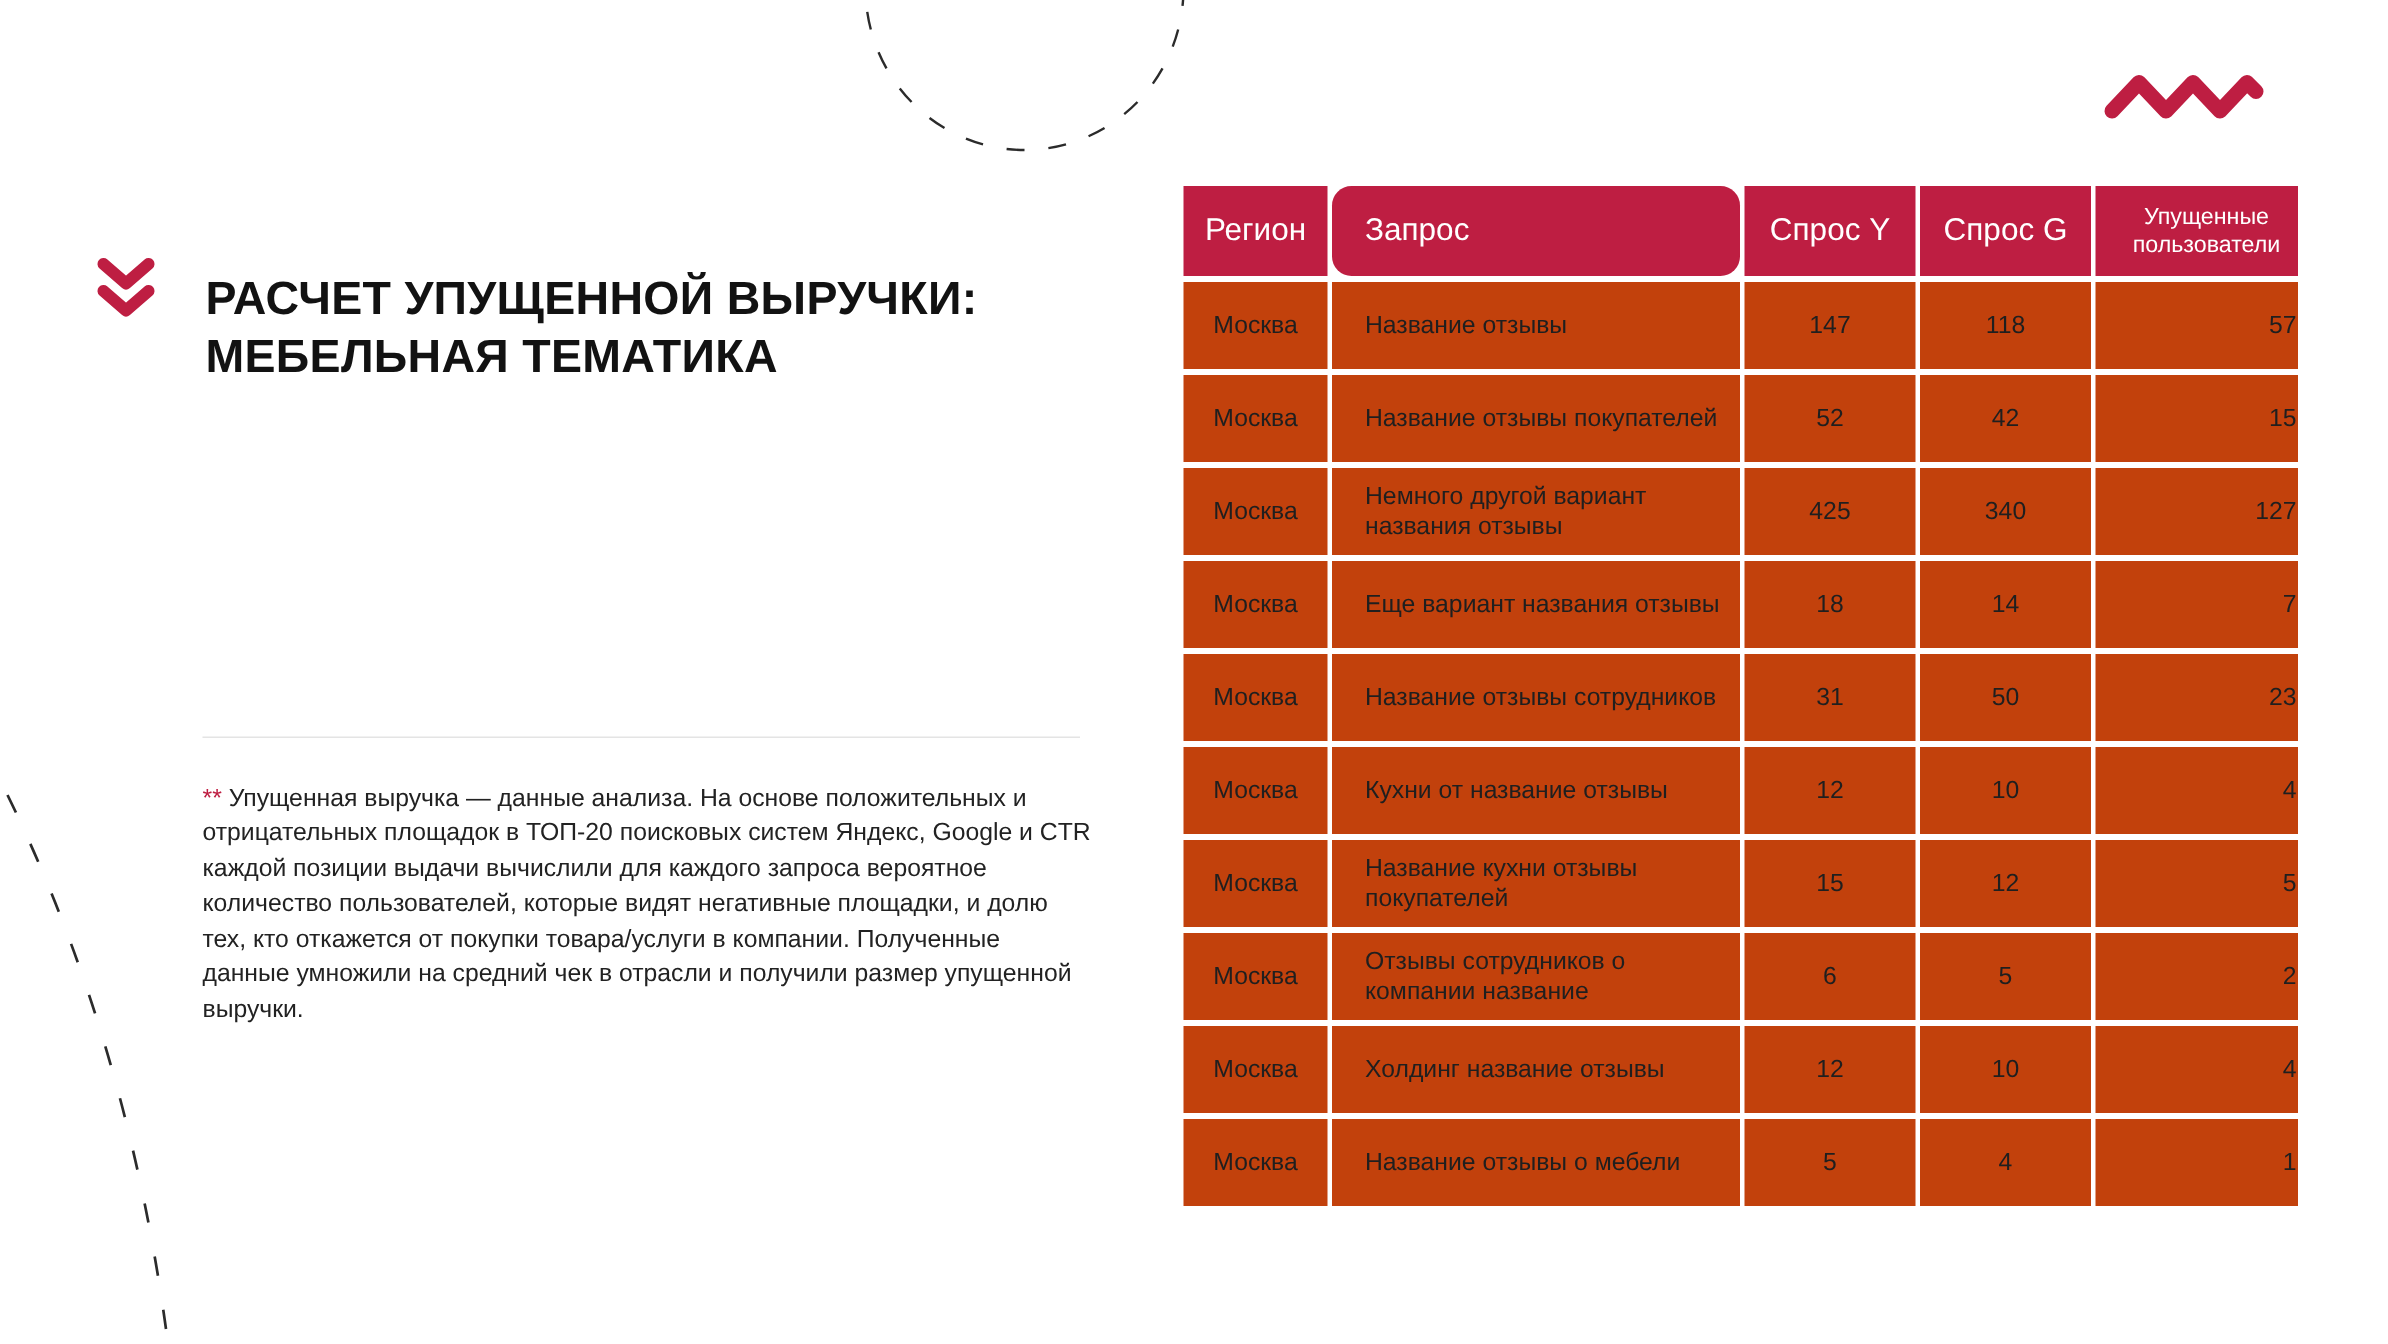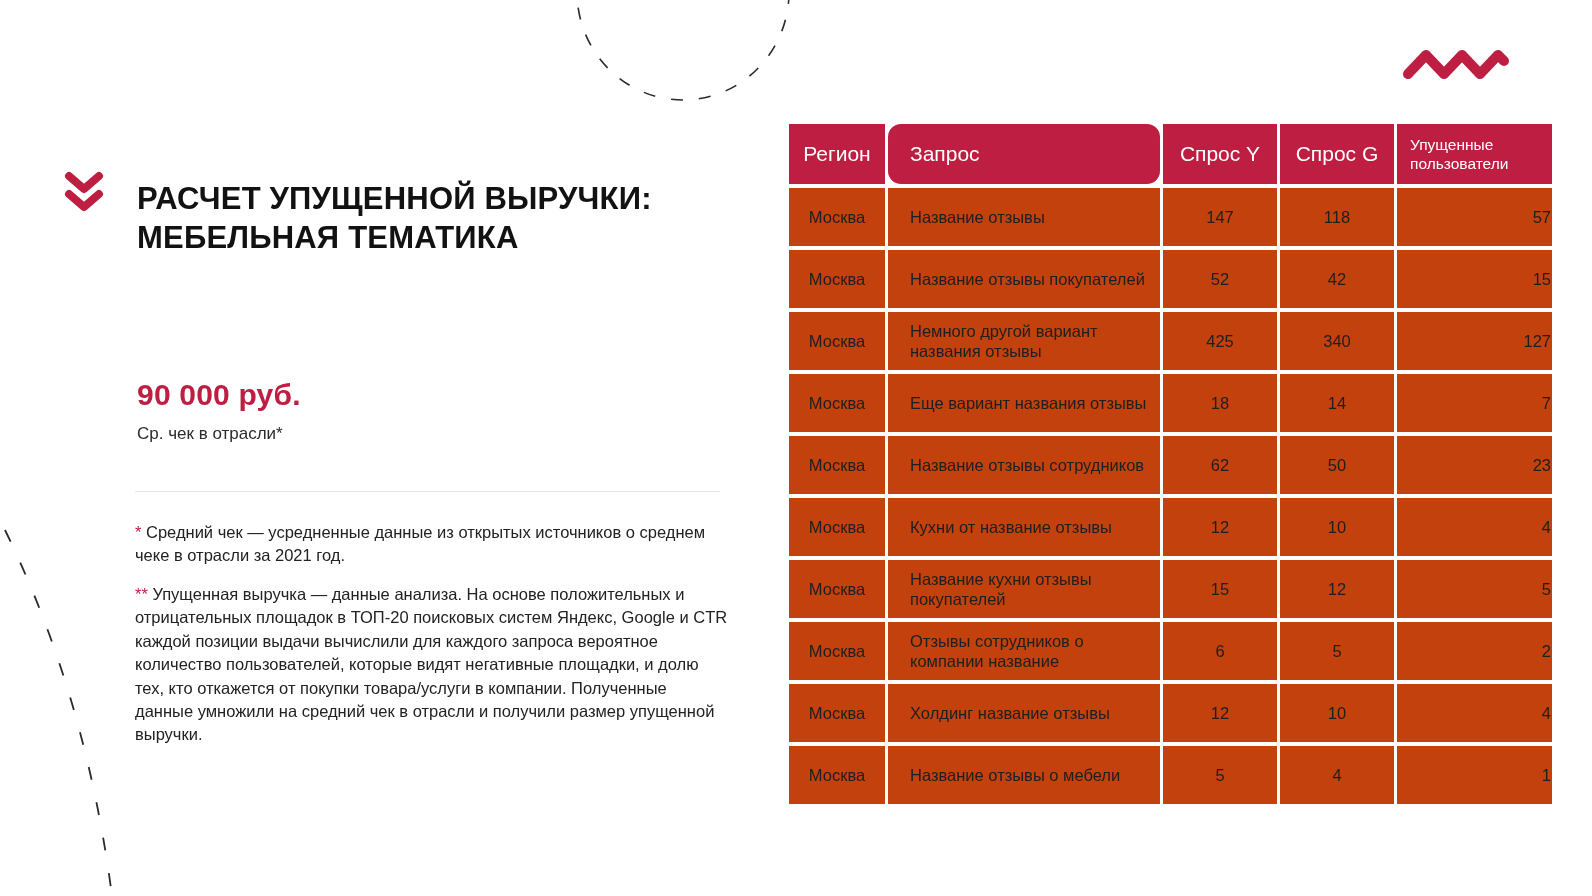--- a/index.html
+++ b/index.html
@@ -39,49 +39,44 @@
   .data-table td{
     background:#c2410c;font-size:16.5px;color:#1f1f1f;
     height:56px;vertical-align:middle;line-height:1.22;
   }
   .col0{width:94px;text-align:center;}
   .col1{width:242px;text-align:left;padding-left:22px;padding-right:8px;}
   .col2{width:112px;text-align:center;}
   .col3{width:112px;text-align:center;}
   .col4{width:122px;text-align:right;}
   th.col1{text-align:left;border-radius:13px;}
-  th.col4{text-align:left;padding-left:13px;padding-right:20px;font-size:15.5px;line-height:1.25;}
+  th.col4{text-align:center;padding-left:13px;padding-right:0;font-size:15.5px;line-height:1.25;}
 </style>
 </head>
 <body>
 
 <svg id="deco" viewBox="0 0 1592 896" xmlns="http://www.w3.org/2000/svg">
   <ellipse cx="683" cy="-8" rx="106" ry="108" fill="none" stroke="#2b2b2b" stroke-width="1.6" stroke-dasharray="12 16"></ellipse>
   <path d="M 5 530 Q 86 696 112 896" fill="none" stroke="#2b2b2b" stroke-width="1.8" stroke-dasharray="13 23"></path>
   <polyline points="1408,74 1426,55 1444,74 1462,55 1480,74 1498,55 1504,61" fill="none" stroke="#be1e42" stroke-width="10" stroke-linecap="round" stroke-linejoin="round"></polyline>
 </svg>
 
 <svg class="bullet-icon" viewBox="0 0 40 46" xmlns="http://www.w3.org/2000/svg">
   <polyline points="5,6 20,19 35,6" fill="none" stroke="#be1e42" stroke-width="8" stroke-linecap="round" stroke-linejoin="round"></polyline>
   <polyline points="5,24 20,37 35,24" fill="none" stroke="#be1e42" stroke-width="8" stroke-linecap="round" stroke-linejoin="round"></polyline>
 </svg>
 
 <h1 class="page-title">РАСЧЕТ УПУЩЕННОЙ ВЫРУЧКИ: МЕБЕЛЬНАЯ ТЕМАТИКА</h1>
 
 <div class="stats">
-  <div class="stat">
-    <div class="stat-value">90 000 руб.</div>
-    <div class="stat-label">Ср. чек в отрасли*</div>
-  </div>
 </div>
 
 <div class="divider"></div>
 
 <div class="footnotes">
-  <p class="footnote"><span class="marker">*</span><span> Средний чек — усредненные данные из открытых источников о среднем чеке в отрасли за 2021 год.</span></p>
   <p class="footnote"><span class="marker">**</span><span> Упущенная выручка — данные анализа. На основе положительных и отрицательных площадок в ТОП-20 поисковых систем Яндекс, Google и CTR каждой позиции выдачи вычислили для каждого запроса вероятное количество пользователей, которые видят негативные площадки, и долю тех, кто откажется от покупки товара/услуги в компании. Полученные данные умножили на средний чек в отрасли и получили размер упущенной выручки.</span></p>
 </div>
 
 <table class="data-table">
   <thead>
     <tr>
         <th class="col0">Регион</th>
         <th class="col1">Запрос</th>
         <th class="col2">Спрос Y</th>
         <th class="col3">Спрос G</th>
@@ -113,21 +108,21 @@
       <tr>
         <td class="col0">Москва</td>
         <td class="col1">Еще вариант названия отзывы</td>
         <td class="col2">18</td>
         <td class="col3">14</td>
         <td class="col4">7</td>
       </tr>
       <tr>
         <td class="col0">Москва</td>
         <td class="col1">Название отзывы сотрудников</td>
-        <td class="col2">62</td>
+        <td class="col2">31</td>
         <td class="col3">50</td>
         <td class="col4">23</td>
       </tr>
       <tr>
         <td class="col0">Москва</td>
         <td class="col1">Кухни от название отзывы</td>
         <td class="col2">12</td>
         <td class="col3">10</td>
         <td class="col4">4</td>
       </tr>

